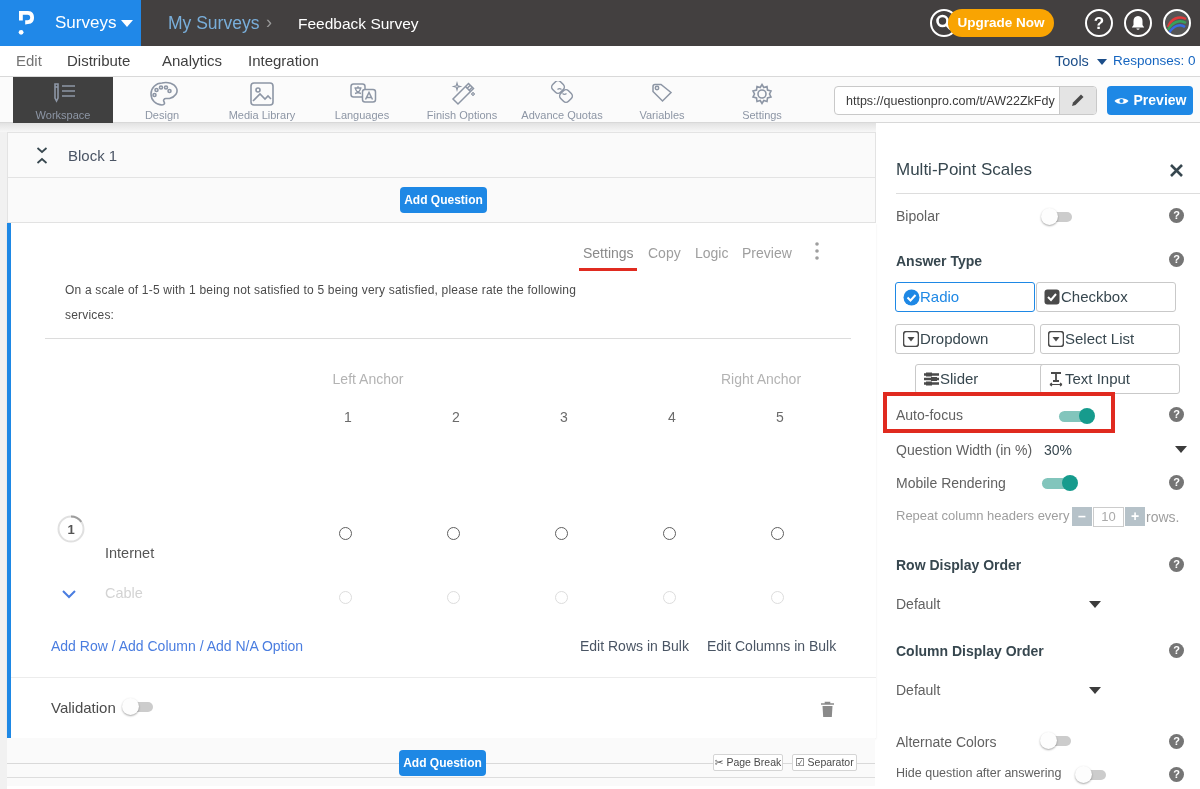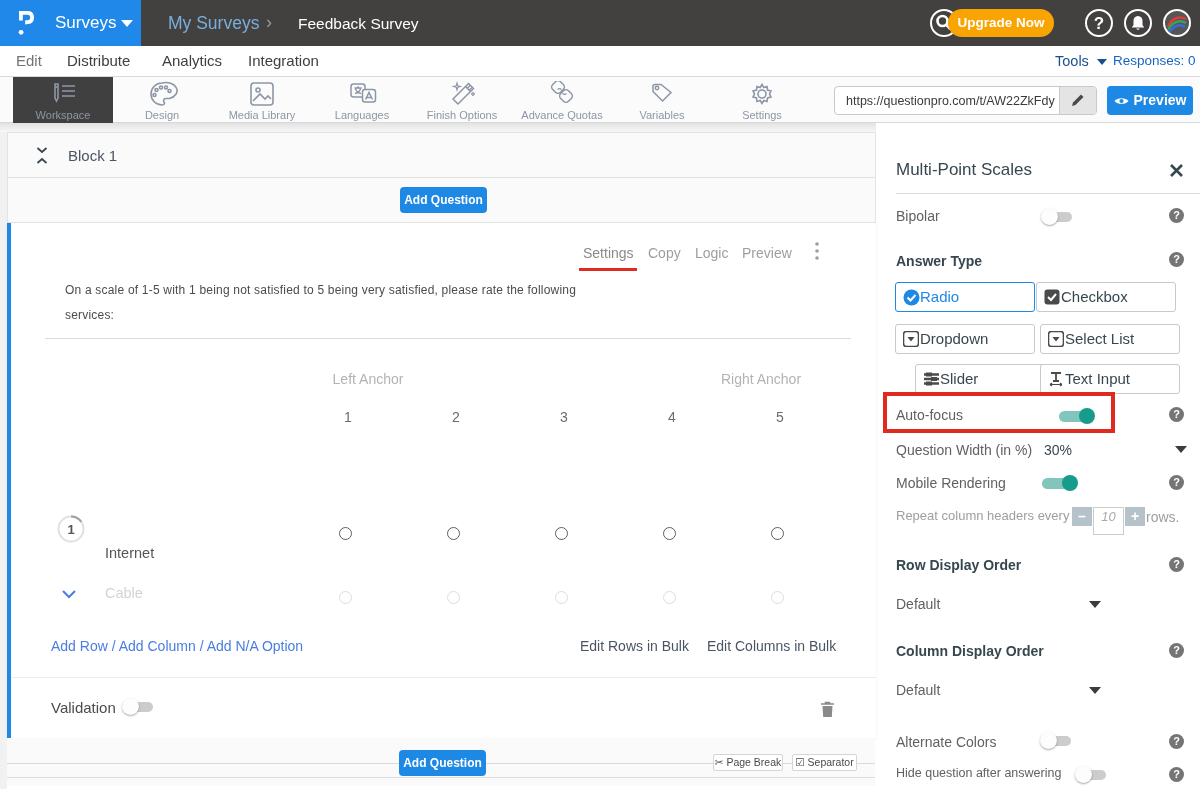--- a/index.html
+++ b/index.html
@@ -101,21 +101,21 @@
 .togon .pill { position:absolute; left:0px; top:3px; width:34px; height:11px; background:#82c5bc; border-radius:6px; }
 .togon .knob { position:absolute; right:0px; top:0px; width:16px; height:16px; background:#169b8d; border-radius:50%; }
 .atbox { position:absolute; width:140px; height:30px; background:#fff; border:1px solid #c9c9c9; border-radius:3px; font-size:15px; color:#37474f; }
 .atbox.sel { border:1.5px solid #1e88e5; color:#1e88e5; }
 .atbox .ic { position:absolute; left:7px; top:6px; }
 .atbox .tx { position:absolute; left:24px; top:5px; }
 #redbox { position:absolute; left:3px; top:269px; width:232px; height:41px; border:4px solid #e02a1f; }
 #qw-val { position:absolute; left:164px; top:319px; font-size:14px; color:#37474f; }
 .sb-caret { position:absolute; width:0; height:0; border-left:6px solid transparent; border-right:6px solid transparent; border-top:7px solid #3c3c3c; }
 .stepbtn { position:absolute; top:384px; width:20px; height:19px; background:#b6c2c9; color:#fff; font-size:14px; font-weight:bold; text-align:center; line-height:18px; }
-#stepinput { position:absolute; left:213px; top:384px; width:31px; height:28px; background:#fff; border:1px solid #ccc; font-size:13px; color:#aaa; text-align:center; line-height:18px;font-style:italic; }
+#stepinput { position:absolute; left:213px; top:384px; width:31px; height:20px; background:#fff; border:1px solid #ccc; font-size:13px; color:#aaa; text-align:center; line-height:18px; }
 #rowstxt { position:absolute; left:266px; top:386px; font-size:14px; color:#9e9e9e; }
 </style>
 </head>
 <body>
 <div id="page">
 
   <div id="topbar">
     <div id="logobox">
       <svg class="abs" style="left:18px;top:11px" width="16" height="24" viewBox="0 0 16 24">
         <path d="M1 0 L10 0 C14.5 0 16 3 16 6.5 C16 10 14.5 13 10 13 L7.2 13.6 L7.2 9.3 L9.5 9.2 C11.4 9.2 12.2 8 12.2 6.5 C12.2 5 11.4 3.8 9.5 3.8 L4.8 3.8 L4.8 9.5 L1 9.5 Z" fill="#fff"></path>

